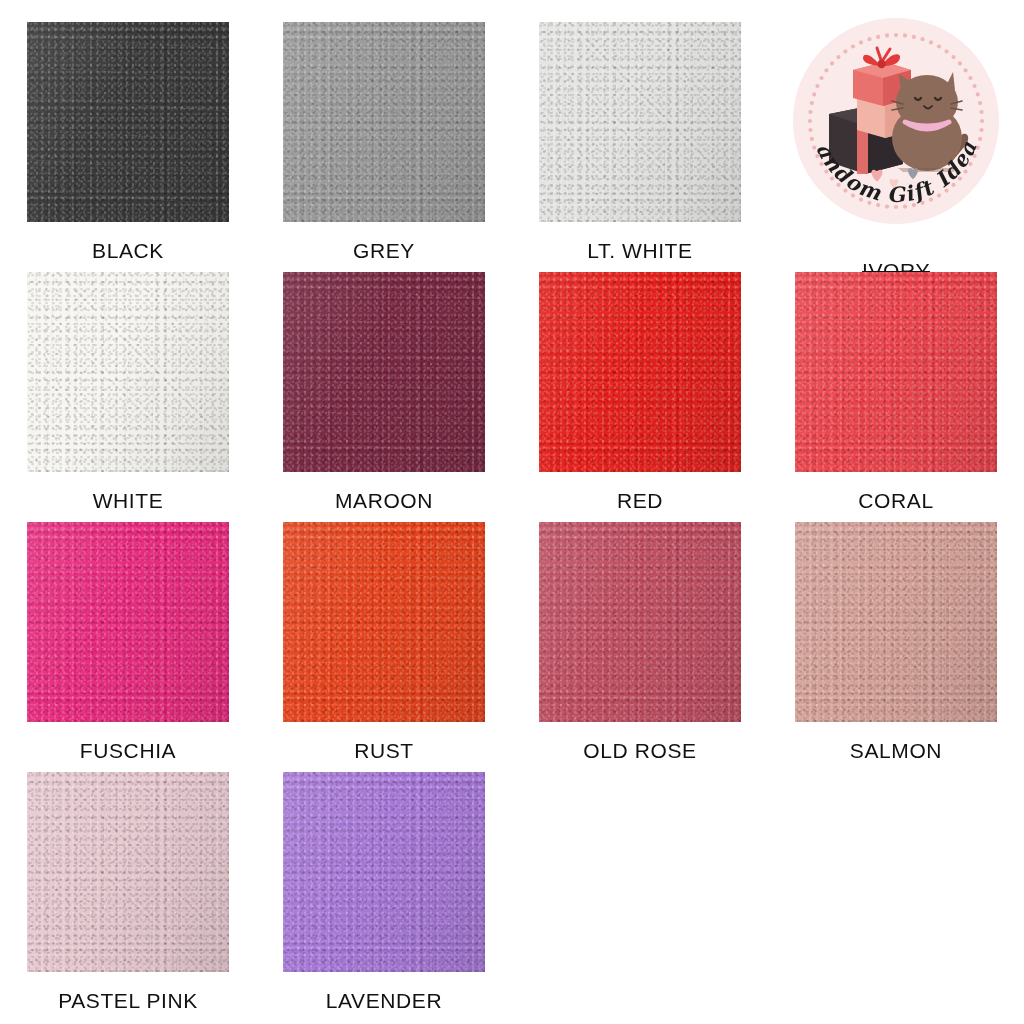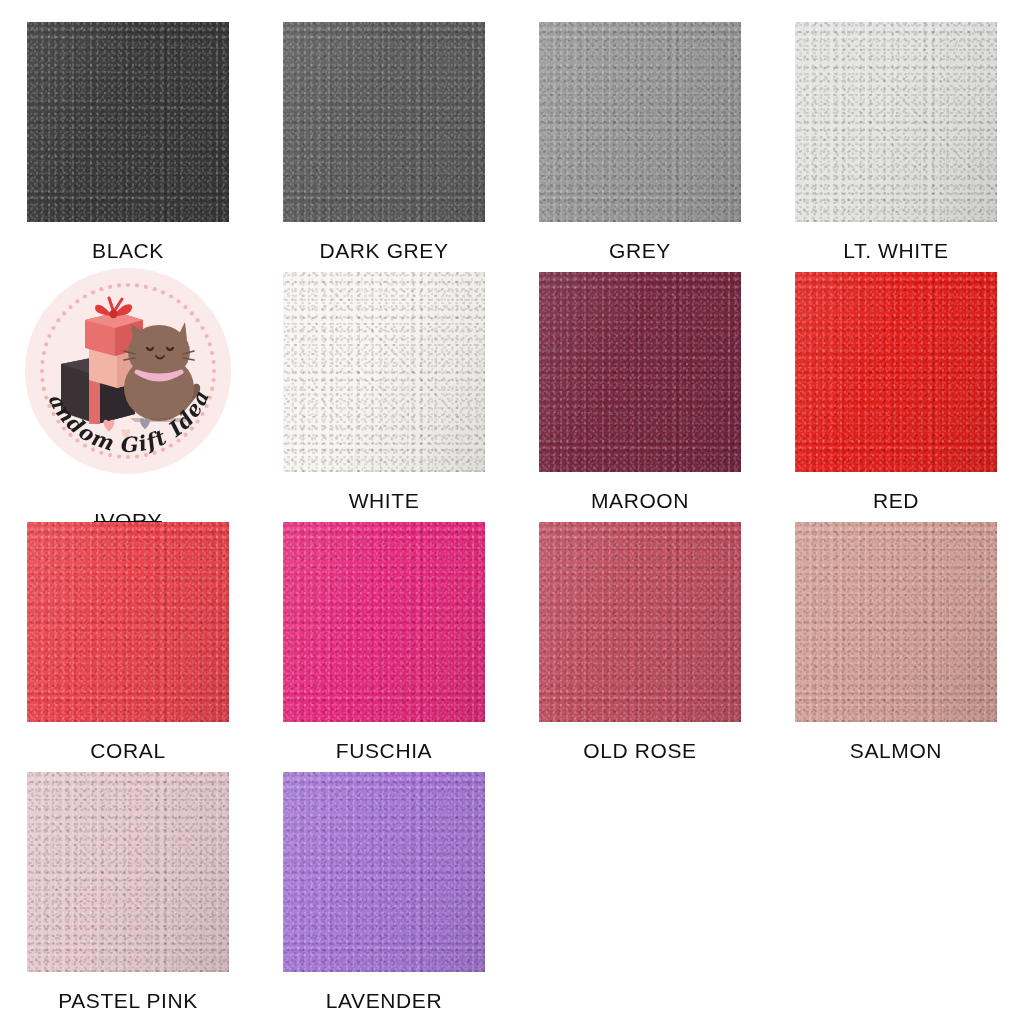--- a/index.html
+++ b/index.html
@@ -106,24 +106,20 @@
   }
   .logo-svg { display: block; width: 206px; height: 206px; }
 </style>
 </head>
 <body>
 
 <div id="swatch-grid">
     <div class="swatch-cell">
     <div class="swatch-chip" style="background: rgb(59, 59, 59);"></div>
     <div class="swatch-label">BLACK</div>
-  </div>
-    <div class="swatch-cell">
-    <div class="swatch-chip" style="background: rgb(94, 94, 94);"></div>
-    <div class="swatch-label">DARK GREY</div>
   </div>
     <div class="swatch-cell">
     <div class="swatch-chip" style="background: rgb(154, 154, 154);"></div>
     <div class="swatch-label">GREY</div>
   </div>
     <div class="swatch-cell">
     <div class="swatch-chip" style="background: rgb(227, 228, 226);"></div>
     <div class="swatch-label">LT. WHITE</div>
   </div>
     <div class="swatch-cell logo-cell">
@@ -246,20 +242,24 @@
   </div>
     <div class="swatch-cell">
     <div class="swatch-chip" style="background: rgb(238, 68, 77);"></div>
     <div class="swatch-label">CORAL</div>
   </div>
     <div class="swatch-cell">
     <div class="swatch-chip" style="background: rgb(234, 43, 127);"></div>
     <div class="swatch-label">FUSCHIA</div>
   </div>
     <div class="swatch-cell">
+    <div class="swatch-chip" style="background: rgb(232, 67, 28);"></div>
+    <div class="swatch-label">RUST</div>
+  </div>
+    <div class="swatch-cell">
     <div class="swatch-chip" style="background: rgb(193, 79, 98);"></div>
     <div class="swatch-label">OLD ROSE</div>
   </div>
     <div class="swatch-cell">
     <div class="swatch-chip" style="background: rgb(213, 161, 152);"></div>
     <div class="swatch-label">SALMON</div>
   </div>
     <div class="swatch-cell">
     <div class="swatch-chip" style="background: rgb(230, 200, 207);"></div>
     <div class="swatch-label">PASTEL PINK</div>

